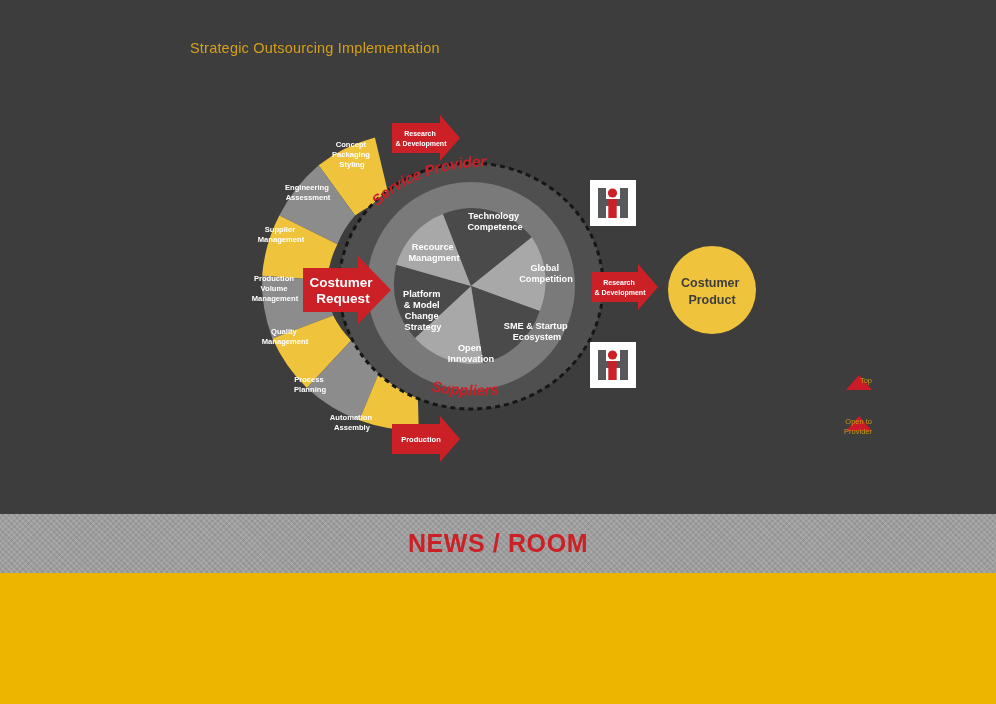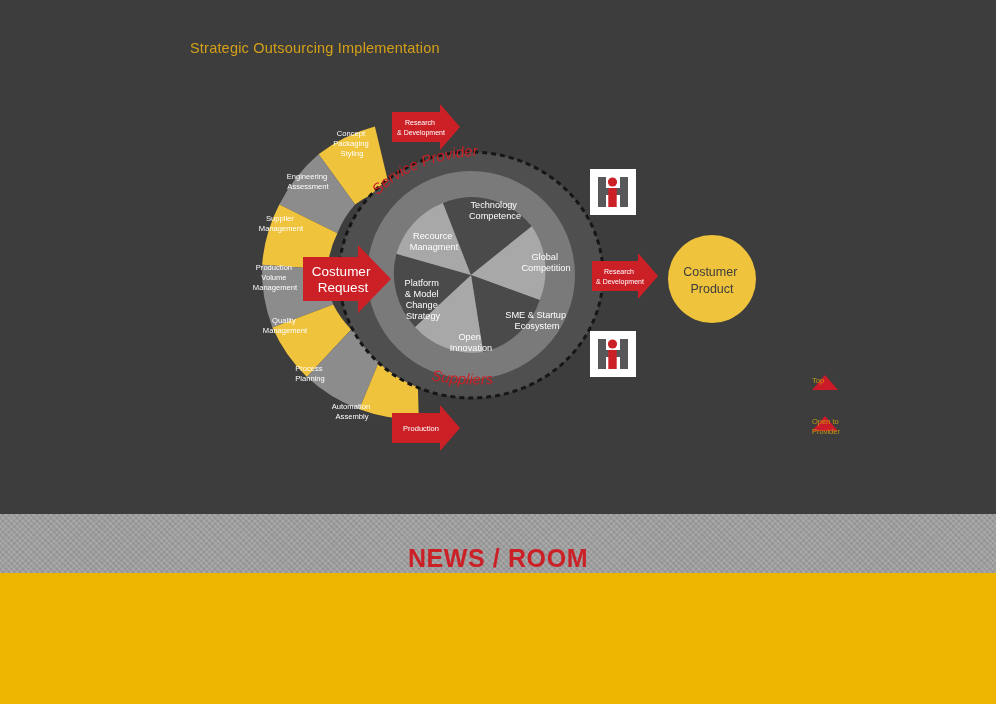--- a/index.html
+++ b/index.html
@@ -25,37 +25,37 @@
     left: 190px; top: 40px;
     font-size: 14.5px;
     color: #d4a017;
     letter-spacing: 0.2px;
     white-space: nowrap;
   }
 
   
   #diagram {
     position: absolute;
-    left: 0; top: 5px;
-    width: 996px; height: 514px;
+    left: 0; top: 16px;
+    width: 996px; height: 514px; font-weight: bold;
   }
 
   #diagram svg { display: block; }
 
   
   #news-band {
     position: absolute;
     left: 0; top: 514px;
     width: 996px; height: 59px;
     background-color: #a0a0a0;
     background-image:
       repeating-linear-gradient(45deg,  rgba(255,255,255,.055) 0 2px, rgba(0,0,0,.045) 2px 4px),
       repeating-linear-gradient(-45deg, rgba(255,255,255,.045) 0 2px, rgba(0,0,0,.035) 2px 4px);
     display: flex;
-    align-items: flex-end;
+    align-items: center;
     justify-content: center;
   }
   #news-band-title {
     color: #cc2027;
     font-size: 25px;
     font-weight: bold;
     letter-spacing: 0.6px;
   }
 
   #yellow-band {
@@ -67,21 +67,21 @@
 
   
   #side-nav {
     position: absolute;
     left: 812px; top: 358px;
     width: 60px;
   }
   .nav-btn {
     display: block;
     width: 60px;
-    text-align: left;
+    text-align: right;
     margin-bottom: 14px;
     cursor: pointer;
     text-decoration: none;
   }
   .nav-tri {
     width: 0; height: 0;
     margin: 0 auto 2px auto;
     border-left: 13px solid transparent;
     border-right: 13px solid transparent;
     border-bottom: 15px solid #cc1b28;

